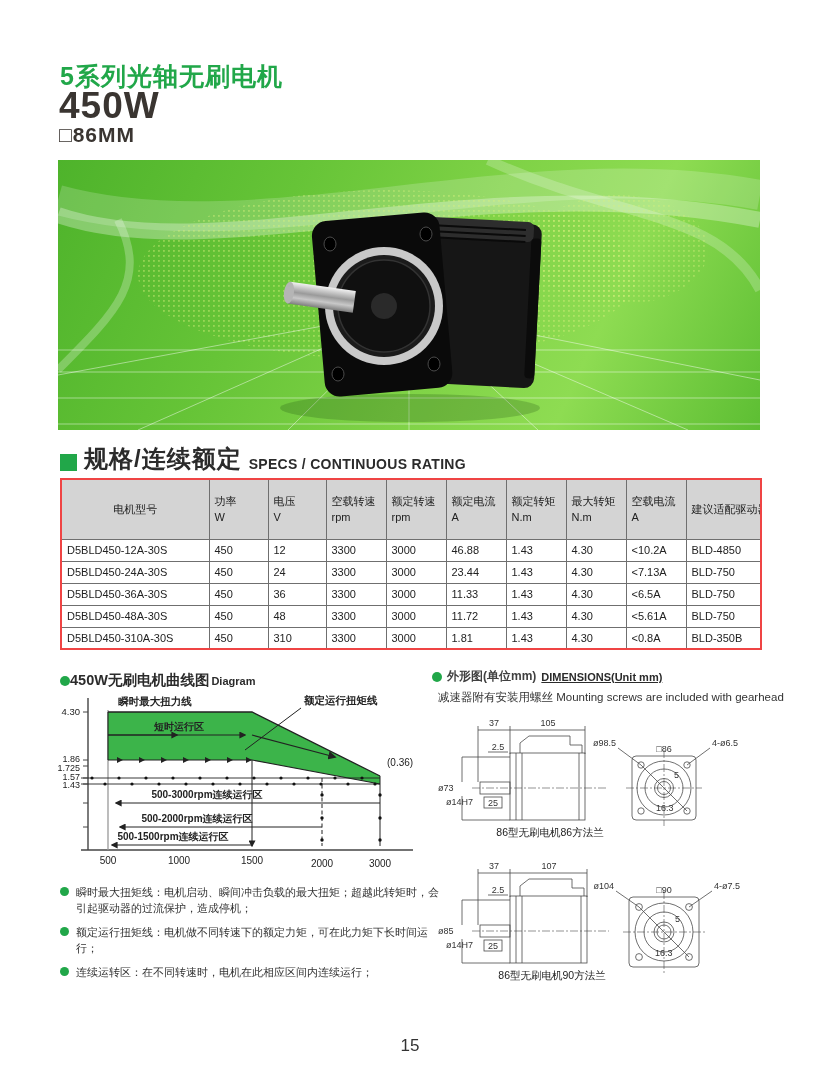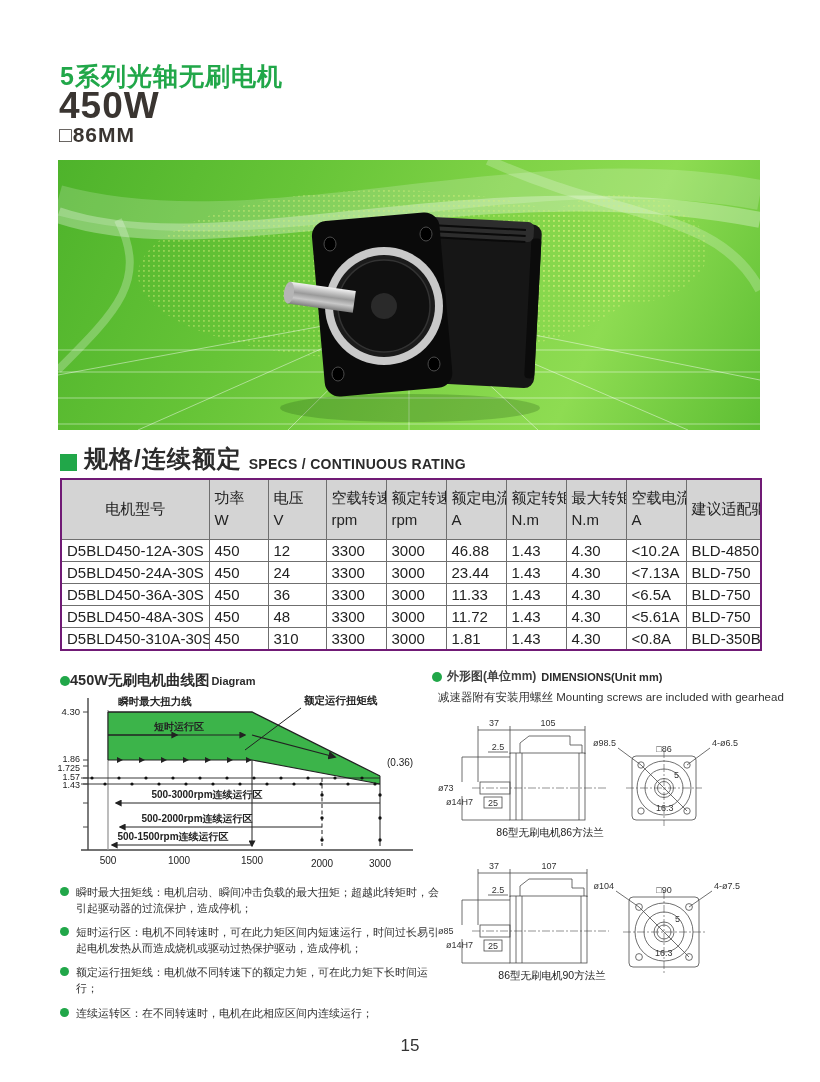--- a/index.html
+++ b/index.html
@@ -17,40 +17,40 @@
   .hero svg{display:block;width:100%;height:100%;}
 
   
   .section-head{position:absolute;left:60px;top:443px;display:flex;align-items:flex-end;gap:7px;}
   .green-square{width:17px;height:17px;background:#21a749;margin-bottom:4px;}
   .section-head .cn{font-size:24px;font-weight:bold;color:#2b2b2b;letter-spacing:1px;}
   .section-head .en{font-size:14px;font-weight:bold;color:#2b2b2b;margin-bottom:3px;letter-spacing:.3px;}
 
   
   table.specs{position:absolute;left:60px;top:478px;width:700px;border-collapse:collapse;
-              border:2px solid #701a75;font-size:15px;color:#222;table-layout:fixed;}
+              border:2px solid #ef4444;font-size:11px;color:#222;table-layout:fixed;}
   table.specs th,table.specs td{border:1px solid #6f6f6f;padding:2px 5px;text-align:left;vertical-align:middle;overflow:hidden;white-space:nowrap;}
   table.specs thead tr{height:60px;background:#d4d4d4;}
   table.specs thead th{font-weight:normal;line-height:1.5;}
   table.specs thead th:first-child{text-align:center;}
   table.specs tbody tr{height:22px;background:#fff;}
 
   
   .chart-title{position:absolute;left:60px;top:671px;display:flex;align-items:center;gap:0;}
   .green-dot{width:10px;height:10px;border-radius:50%;background:#21a749;flex:0 0 auto;}
   .chart-title .cn{font-size:14.5px;font-weight:bold;color:#2b2b2b;}
   .chart-title .en{font-size:11px;font-weight:bold;color:#2b2b2b;margin-left:2px;}
   .chart-box{position:absolute;left:57px;top:690px;width:368px;height:182px;}
   .chart-box svg{display:block;width:100%;height:100%;overflow:visible;}
   .chart-box text{font-family:"Liberation Sans","DejaVu Sans",sans-serif;fill:#222;}
 
   
   .dims-head{position:absolute;left:432px;top:668px;display:flex;align-items:center;gap:5px;}
   .dims-head .cn{font-size:12px;font-weight:bold;color:#404040;}
-  .dims-head .en{font-size:11px;font-weight:bold;color:#2b2b2b;}
+  .dims-head .en{font-size:11px;font-weight:bold;color:#2b2b2b;text-decoration:underline;}
   .dims-sub{position:absolute;left:438px;top:690px;font-size:11.5px;color:#333;}
   .drawing{position:absolute;left:432px;width:382px;height:142px;}
   .drawing svg{display:block;width:100%;height:100%;overflow:visible;}
   .drawing text{font-family:"Liberation Sans","DejaVu Sans",sans-serif;fill:#333;font-size:9px;}
   .drawing .cap{font-size:10.5px;fill:#222;}
   #drawing-1{top:712px;}
   #drawing-2{top:855px;}
 
   
   .notes{position:absolute;left:60px;top:885px;width:382px;margin:0;padding:0;list-style:none;}
@@ -494,24 +494,20 @@
     </svg>
   </div>
 
   <ul class="notes">
       <li>
         <span class="note-dot"></span>
         <span>瞬时最大扭矩线：电机启动、瞬间冲击负载的最大扭矩；超越此转矩时，会引起驱动器的过流保护，造成停机；</span>
       </li>
       <li>
         <span class="note-dot"></span>
-        <span>短时运行区：电机不同转速时，可在此力矩区间内短速运行，时间过长易引起电机发热从而造成烧机或驱动过热保护驱动，造成停机；</span>
-      </li>
-      <li>
-        <span class="note-dot"></span>
         <span>额定运行扭矩线：电机做不同转速下的额定力矩，可在此力矩下长时间运行；</span>
       </li>
       <li>
         <span class="note-dot"></span>
         <span>连续运转区：在不同转速时，电机在此相应区间内连续运行；</span>
       </li>
     </ul>
 
   <div class="page-number">15</div>
 </div>

